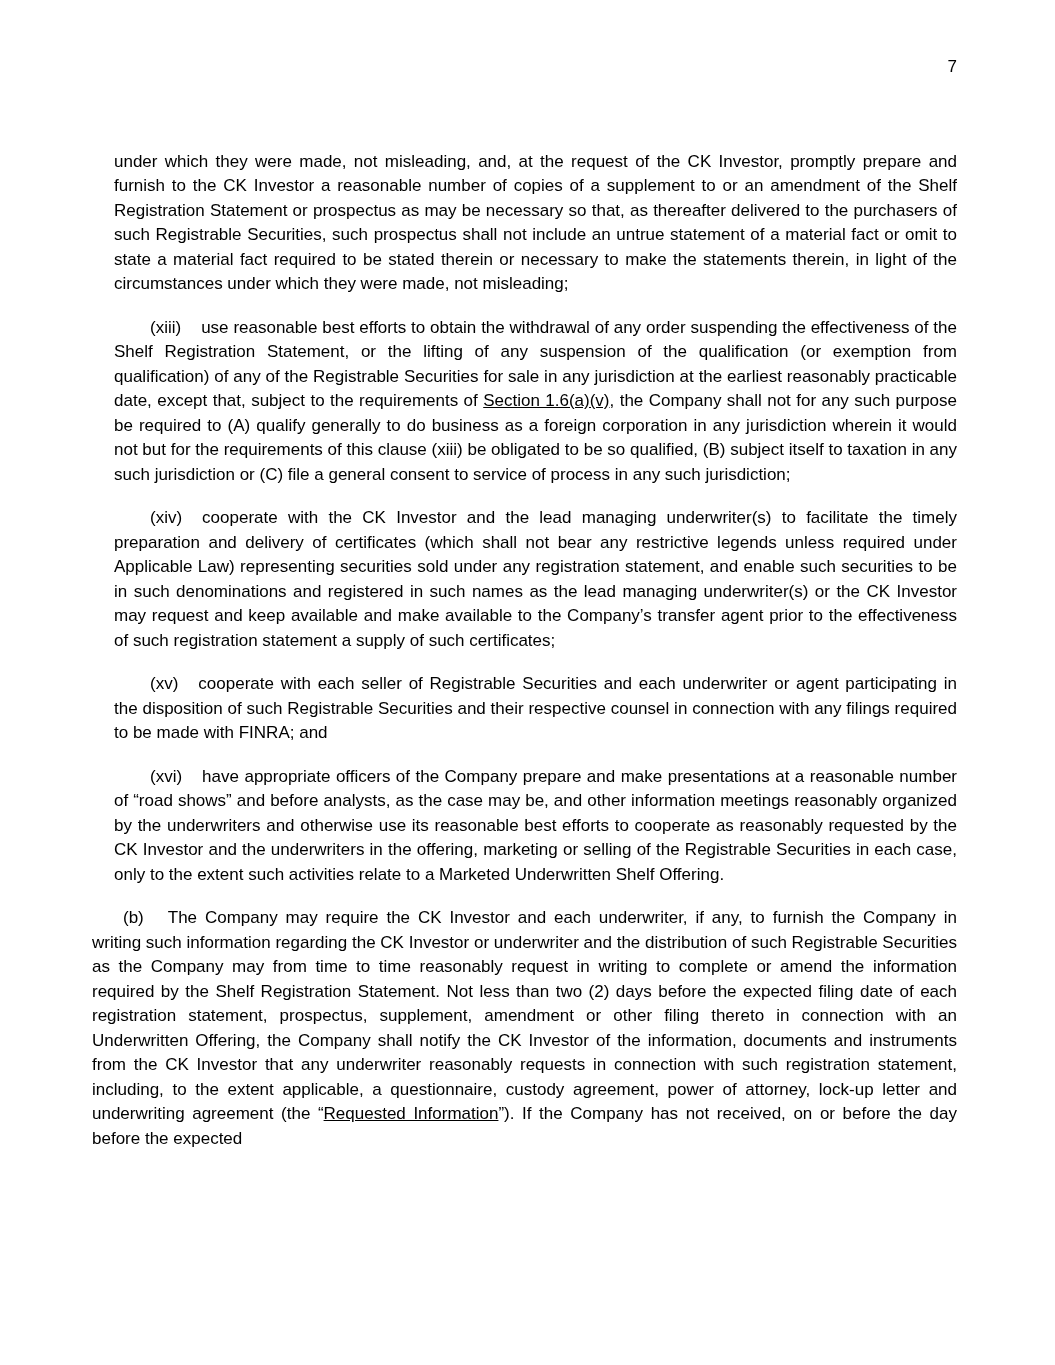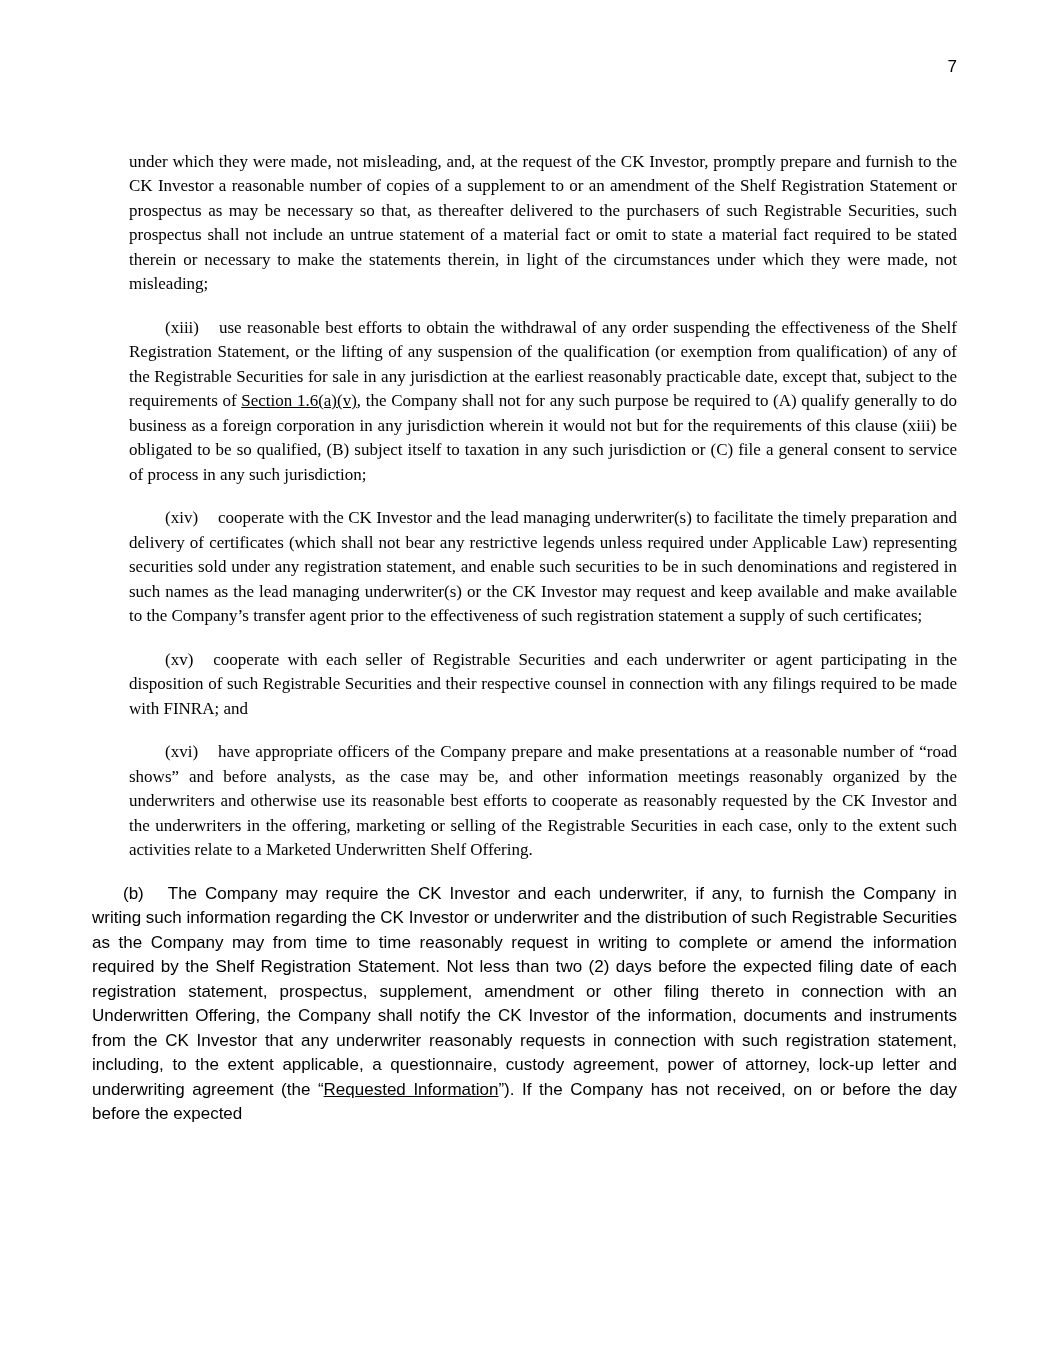--- a/index.html
+++ b/index.html
@@ -24,21 +24,21 @@
     text-align: right;
     margin: 0 0 70px 0;
   }
   p.para {
     margin: 0 0 19px 0;
     text-align: justify;
     text-justify: inter-word;
     hyphens: none;
   }
   p.para:last-child { margin-bottom: 0; }
-  p.indented { margin-left: 37px; font-family: Liberation Serif, serif; }
+  p.indented { margin-left: 22px; }
   p.sub-labeled { text-indent: 36px; }
   p.main-labeled { text-indent: 31px; }
   .plabel { margin-right: 20px; }
   .plabel-b { margin-right: 24px; }
   .u { text-decoration: underline; }
 </style>
 </head>
 <body>
 
 <div class="doc-page">

